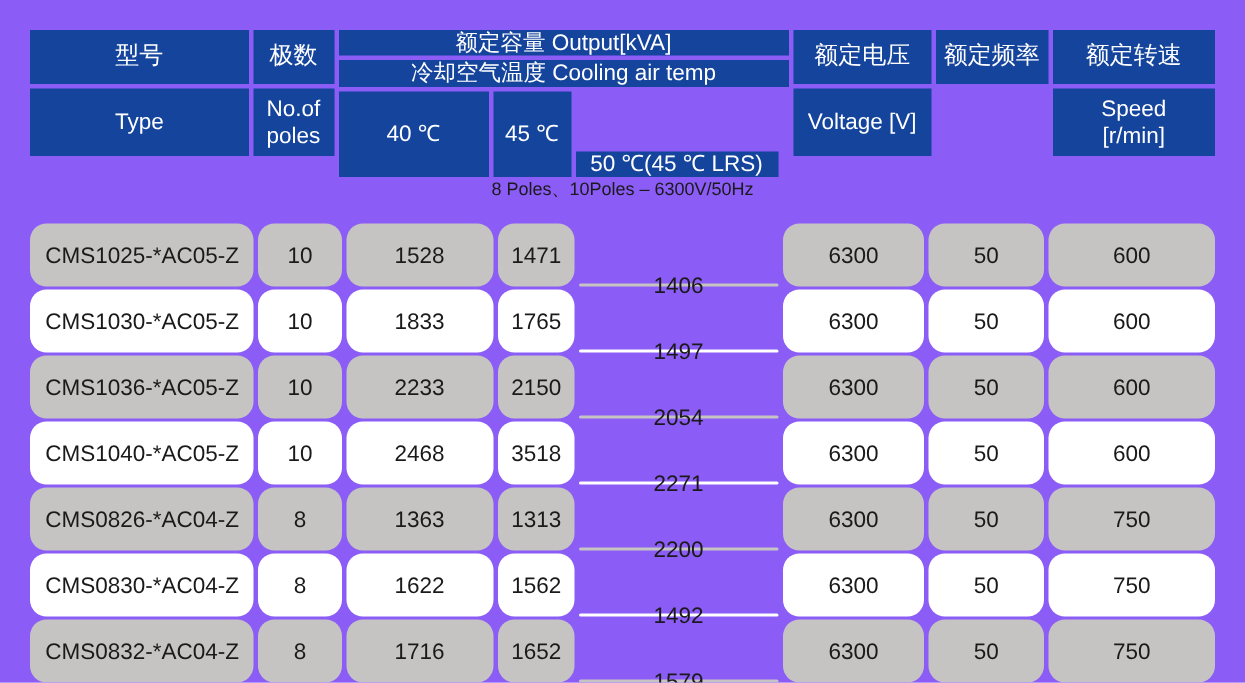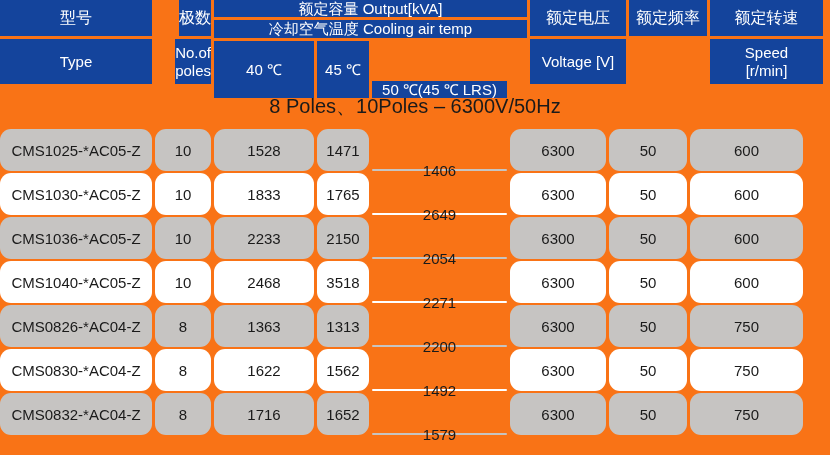--- a/index.html
+++ b/index.html
@@ -4,23 +4,23 @@
 <style>
   html, body {
     margin: 0;
     padding: 0;
     background: #ffffff;
     font-family: "Liberation Sans", sans-serif;
   }
   .page {
     width: 830px;
     height: 455px;
-    background: #f97316;
+    background: #8b5cf6;
     box-sizing: border-box;
-    padding: 0;
+    padding: 20px;
   }
   
   .header {
     display: flex;
     gap: 3px;
     height: 84px;
   }
   .hcell {
     background: #14449c;
     color: #ffffff;
@@ -31,21 +31,21 @@
     line-height: 1.15;
   }
   .hcol {
     display: flex;
     flex-direction: column;
     gap: 3px;
   }
   .hcol .zh { height: 36px; font-size: 16px; }
   .hcol .en { flex: 1; font-size: 15px; }
   .w-type   { width: 152px; }
-  .w-poles  { width: 56px; align-items: flex-end;  }
+  .w-poles  { width: 56px;  }
   .w-t40    { width: 100px; }
   .w-t45    { width: 52px;  }
   .w-t50    { width: 135px; margin-top: 40px; }
   .w-volt   { width: 96px;  }
   .w-fn     { width: 78px;  }
   .w-speed  { width: 113px; }
   .output-group {
     width: 313px; 
     display: flex;
     flex-direction: column;
@@ -55,21 +55,21 @@
   .out-sub   { height: 21px; font-size: 15px; }
   .out-temps { flex: 1; display: flex; gap: 3px; }
   .out-temps .hcell { font-size: 15px; }
   
   .section-note {
     height: 45px;
     display: flex;
     align-items: center;
     justify-content: center;
     color: #1a1a1a;
-    font-size: 20px;
+    font-size: 12px;
   }
   
   .row {
     display: flex;
     gap: 3px;
     height: 42px;
     margin-bottom: 2px;
   }
   .row:last-child { margin-bottom: 0; }
   .cell {
@@ -149,21 +149,21 @@
       <div class="cell w-volt">6300</div>
       <div class="cell w-fn">50</div>
       <div class="cell w-speed">600</div>
     </div>
 
     <div class="row">
       <div class="cell w-type">CMS1030-*AC05-Z</div>
       <div class="cell w-poles">10</div>
       <div class="cell w-t40">1833</div>
       <div class="cell w-t45">1765</div>
-      <div class="cell w-t50">2649</div>
+      <div class="cell w-t50">1497</div>
       <div class="cell w-volt">6300</div>
       <div class="cell w-fn">50</div>
       <div class="cell w-speed">600</div>
     </div>
 
     <div class="row alt">
       <div class="cell w-type">CMS1036-*AC05-Z</div>
       <div class="cell w-poles">10</div>
       <div class="cell w-t40">2233</div>
       <div class="cell w-t45">2150</div>

